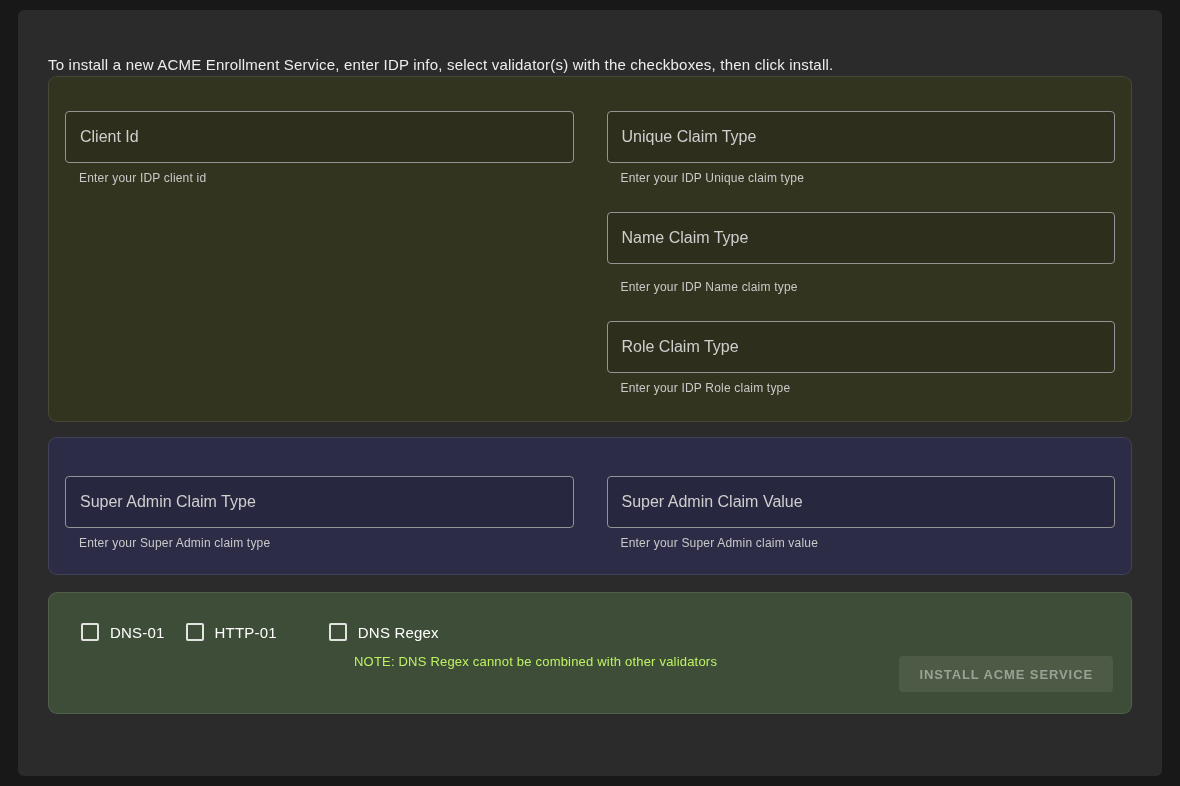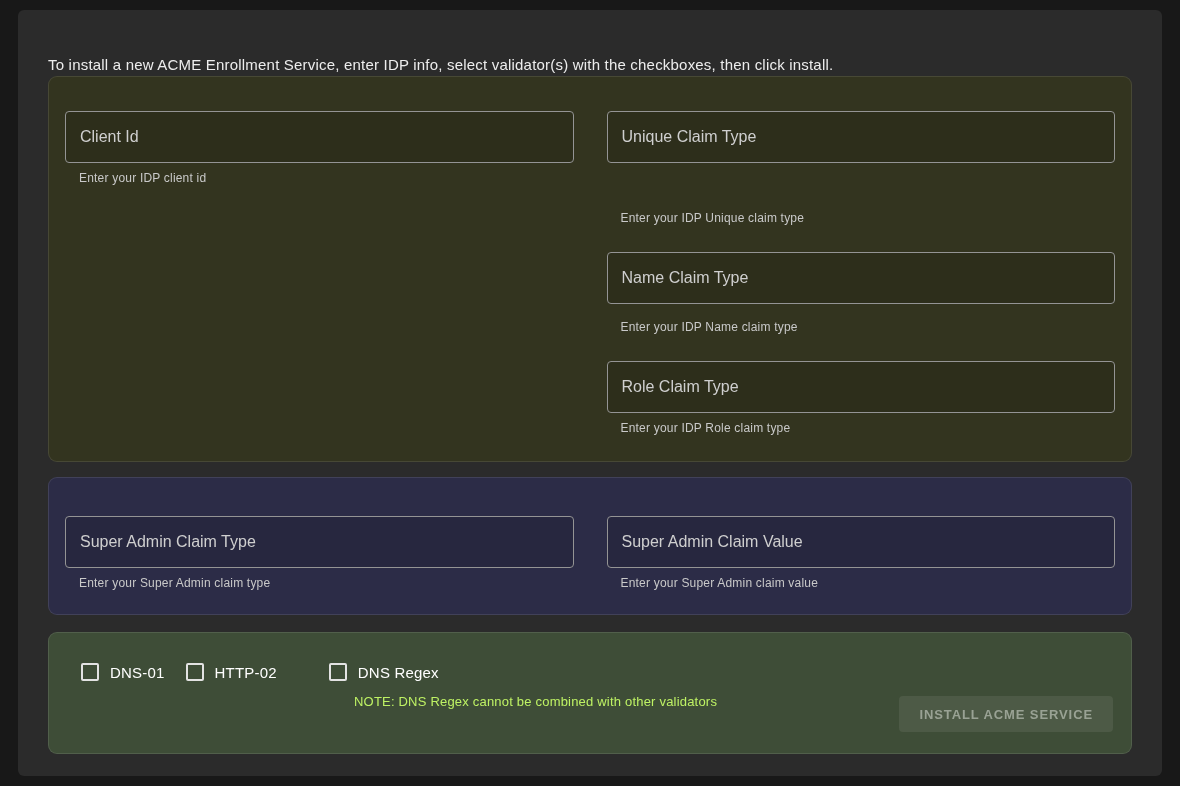--- a/index.html
+++ b/index.html
@@ -31,21 +31,21 @@
     color: #7dd3fc; font-size: 16px; font-family: "Liberation Sans", sans-serif;
     padding: 0 14px; outline: none;
   }
   .field input::placeholder { color: #cfcfcf; opacity: 1; }
   .helper {
     margin: 8px 0 0 14px;
     color: #c9c9c9; font-size: 12px; letter-spacing: 0.2px;
   }
   .col1r1 { grid-area: 1 / 1; }
   .col1r2 { grid-area: 2 / 1; }
-  .col2r1 { grid-area: 1 / 2; gap: 40px; }
+  .col2r1 { grid-area: 1 / 2; }
   .col2r2 { grid-area: 2 / 2; gap: 8px; }
   .col2r3 { grid-area: 3 / 2; }
 
   .checkbox-row { display: flex; align-items: center; }
   .checkbox-item { display: flex; align-items: center; cursor: pointer; }
   .checkbox-box {
     width: 18px; height: 18px; border: 2px solid #e3e3e3; border-radius: 2px;
     background: transparent; display: inline-block; flex: 0 0 auto;
   }
   .checkbox-label { margin-left: 11px; color: #ffffff; font-size: 15px; letter-spacing: 0.2px; }
@@ -119,21 +119,21 @@
     <div class="section validators">
       <div class="checkbox-row">
 
         <div class="checkbox-item c1">
           <span class="checkbox-box"></span>
           <span class="checkbox-label">DNS-01</span>
         </div>
 
         <div class="checkbox-item c2">
           <span class="checkbox-box"></span>
-          <span class="checkbox-label">HTTP-02</span>
+          <span class="checkbox-label">HTTP-01</span>
         </div>
 
         <div class="checkbox-item c3">
           <span class="checkbox-box"></span>
           <span class="checkbox-label">DNS Regex</span>
         </div>
 
       </div>
 
       <div class="note">NOTE: DNS Regex cannot be combined with other validators</div>

